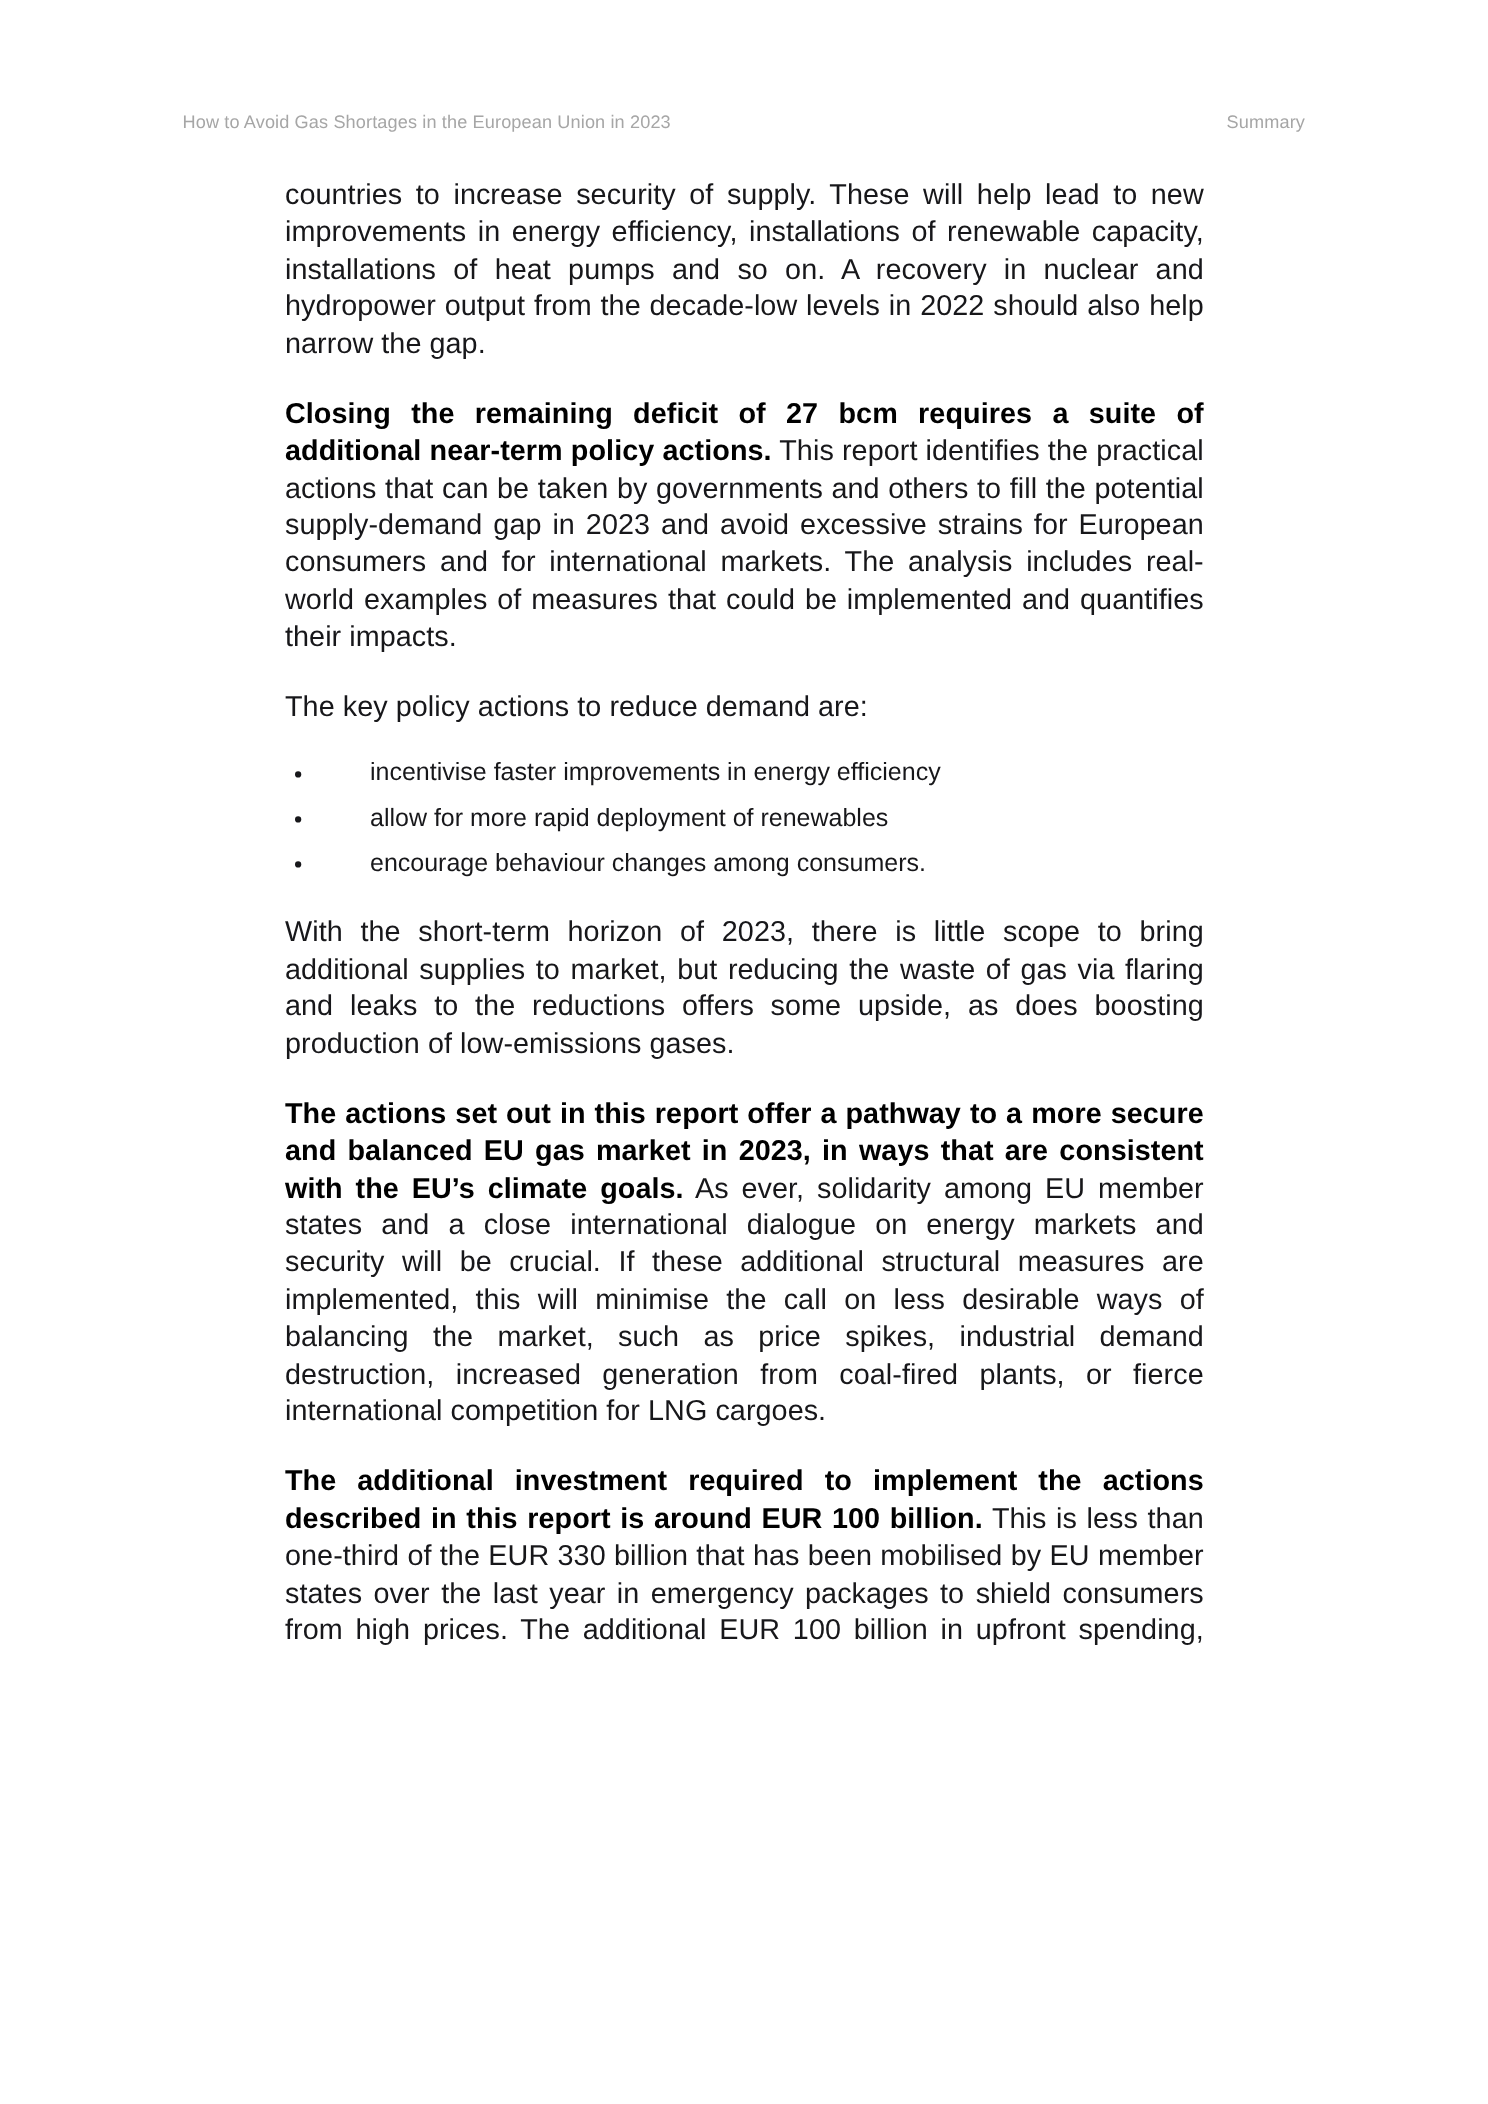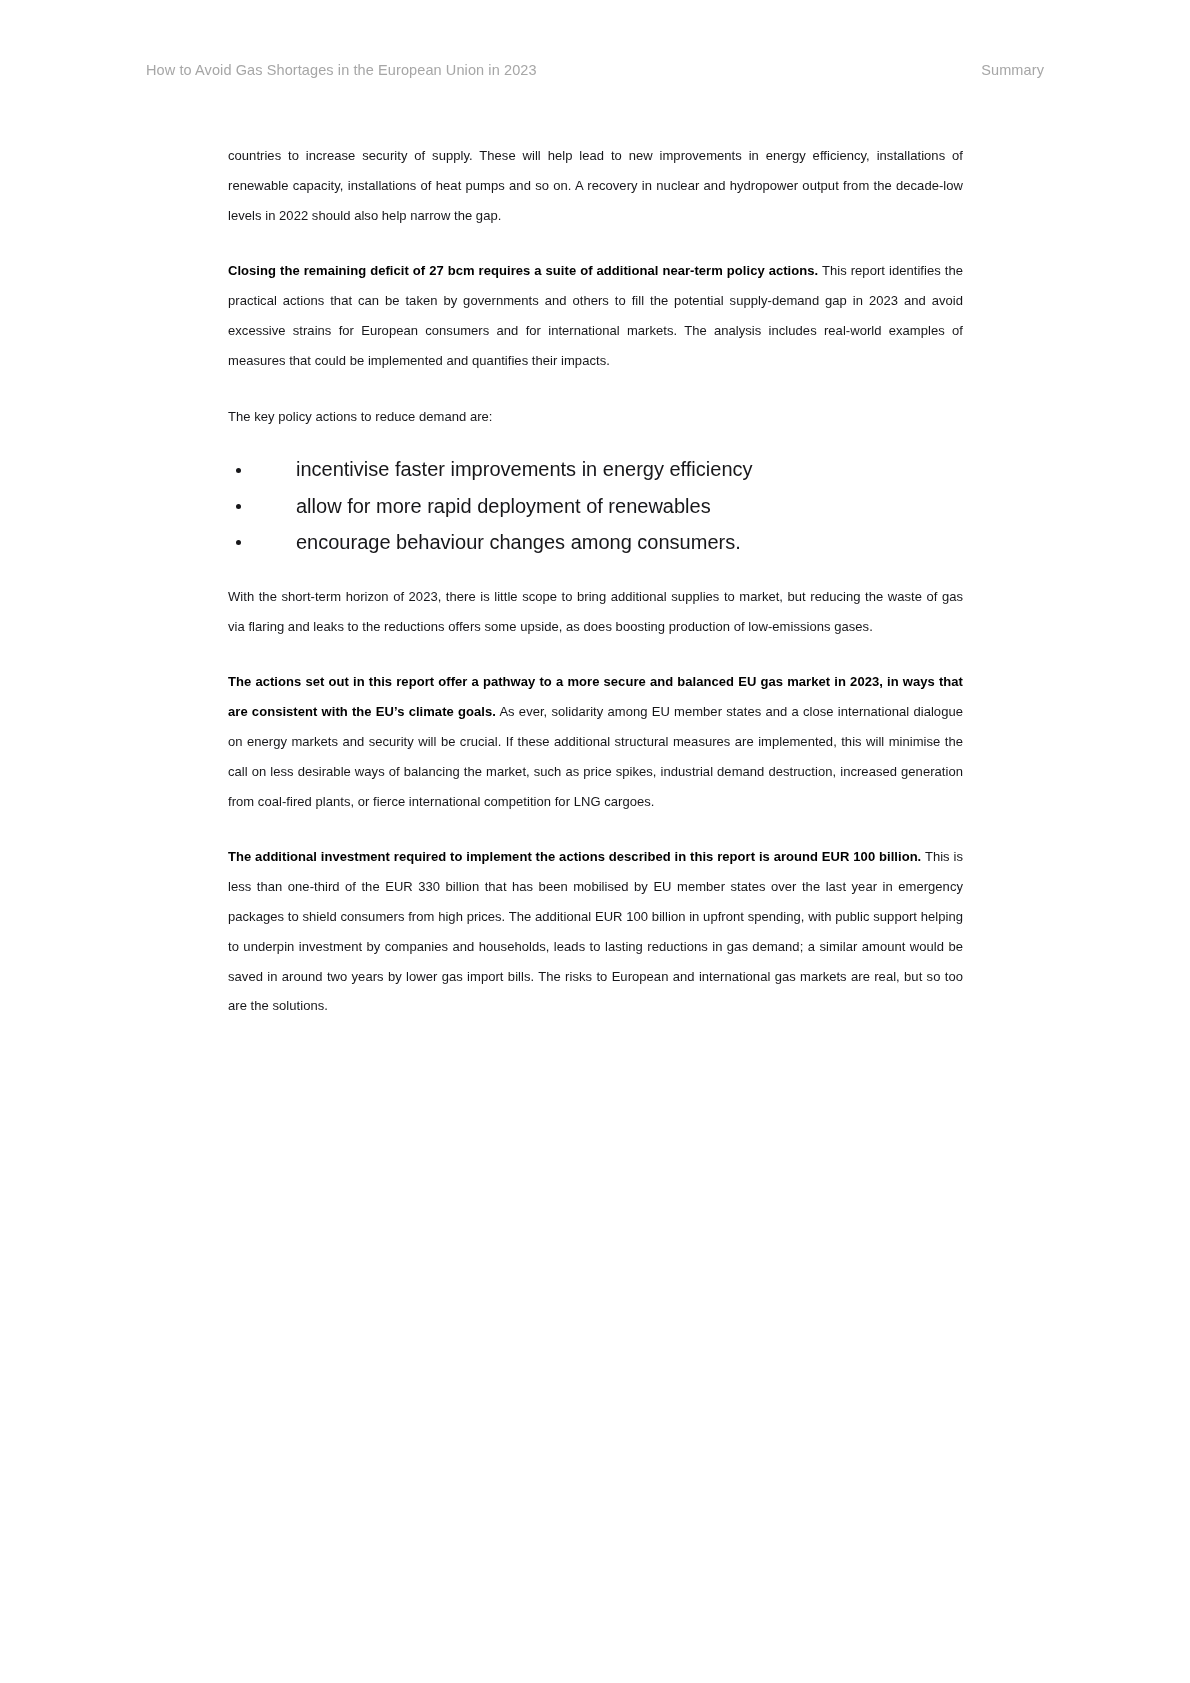--- a/index.html
+++ b/index.html
@@ -26,33 +26,33 @@
     right: 146px;
     display: flex;
     justify-content: space-between;
     align-items: baseline;
     font-size: 14.5px;
     color: #a6a6a6;
     letter-spacing: 0.1px;
     font-stretch: condensed;
   }
   .running-header .rh-left { white-space: nowrap; }
-  .running-header .rh-right { white-space: nowrap; }
+  .running-header .rh-right { white-space: nowrap; margin-top: 28px; }
 
   
   .content {
     position: absolute;
     top: 141px;
     left: 228px;
     width: 735px;
   }
 
   p.para {
     margin: 0 0 26px 0;
-    font-size: 13px;
+    font-size: 23px;
     line-height: 29.8px;
     color: #17171a;
     text-align: justify;
     text-justify: inter-word;
     letter-spacing: 0.05px;
     font-stretch: condensed;
   }
   p.para:last-child { margin-bottom: 0; }
   p.tight { margin-bottom: 24px; }
   b, .b {

